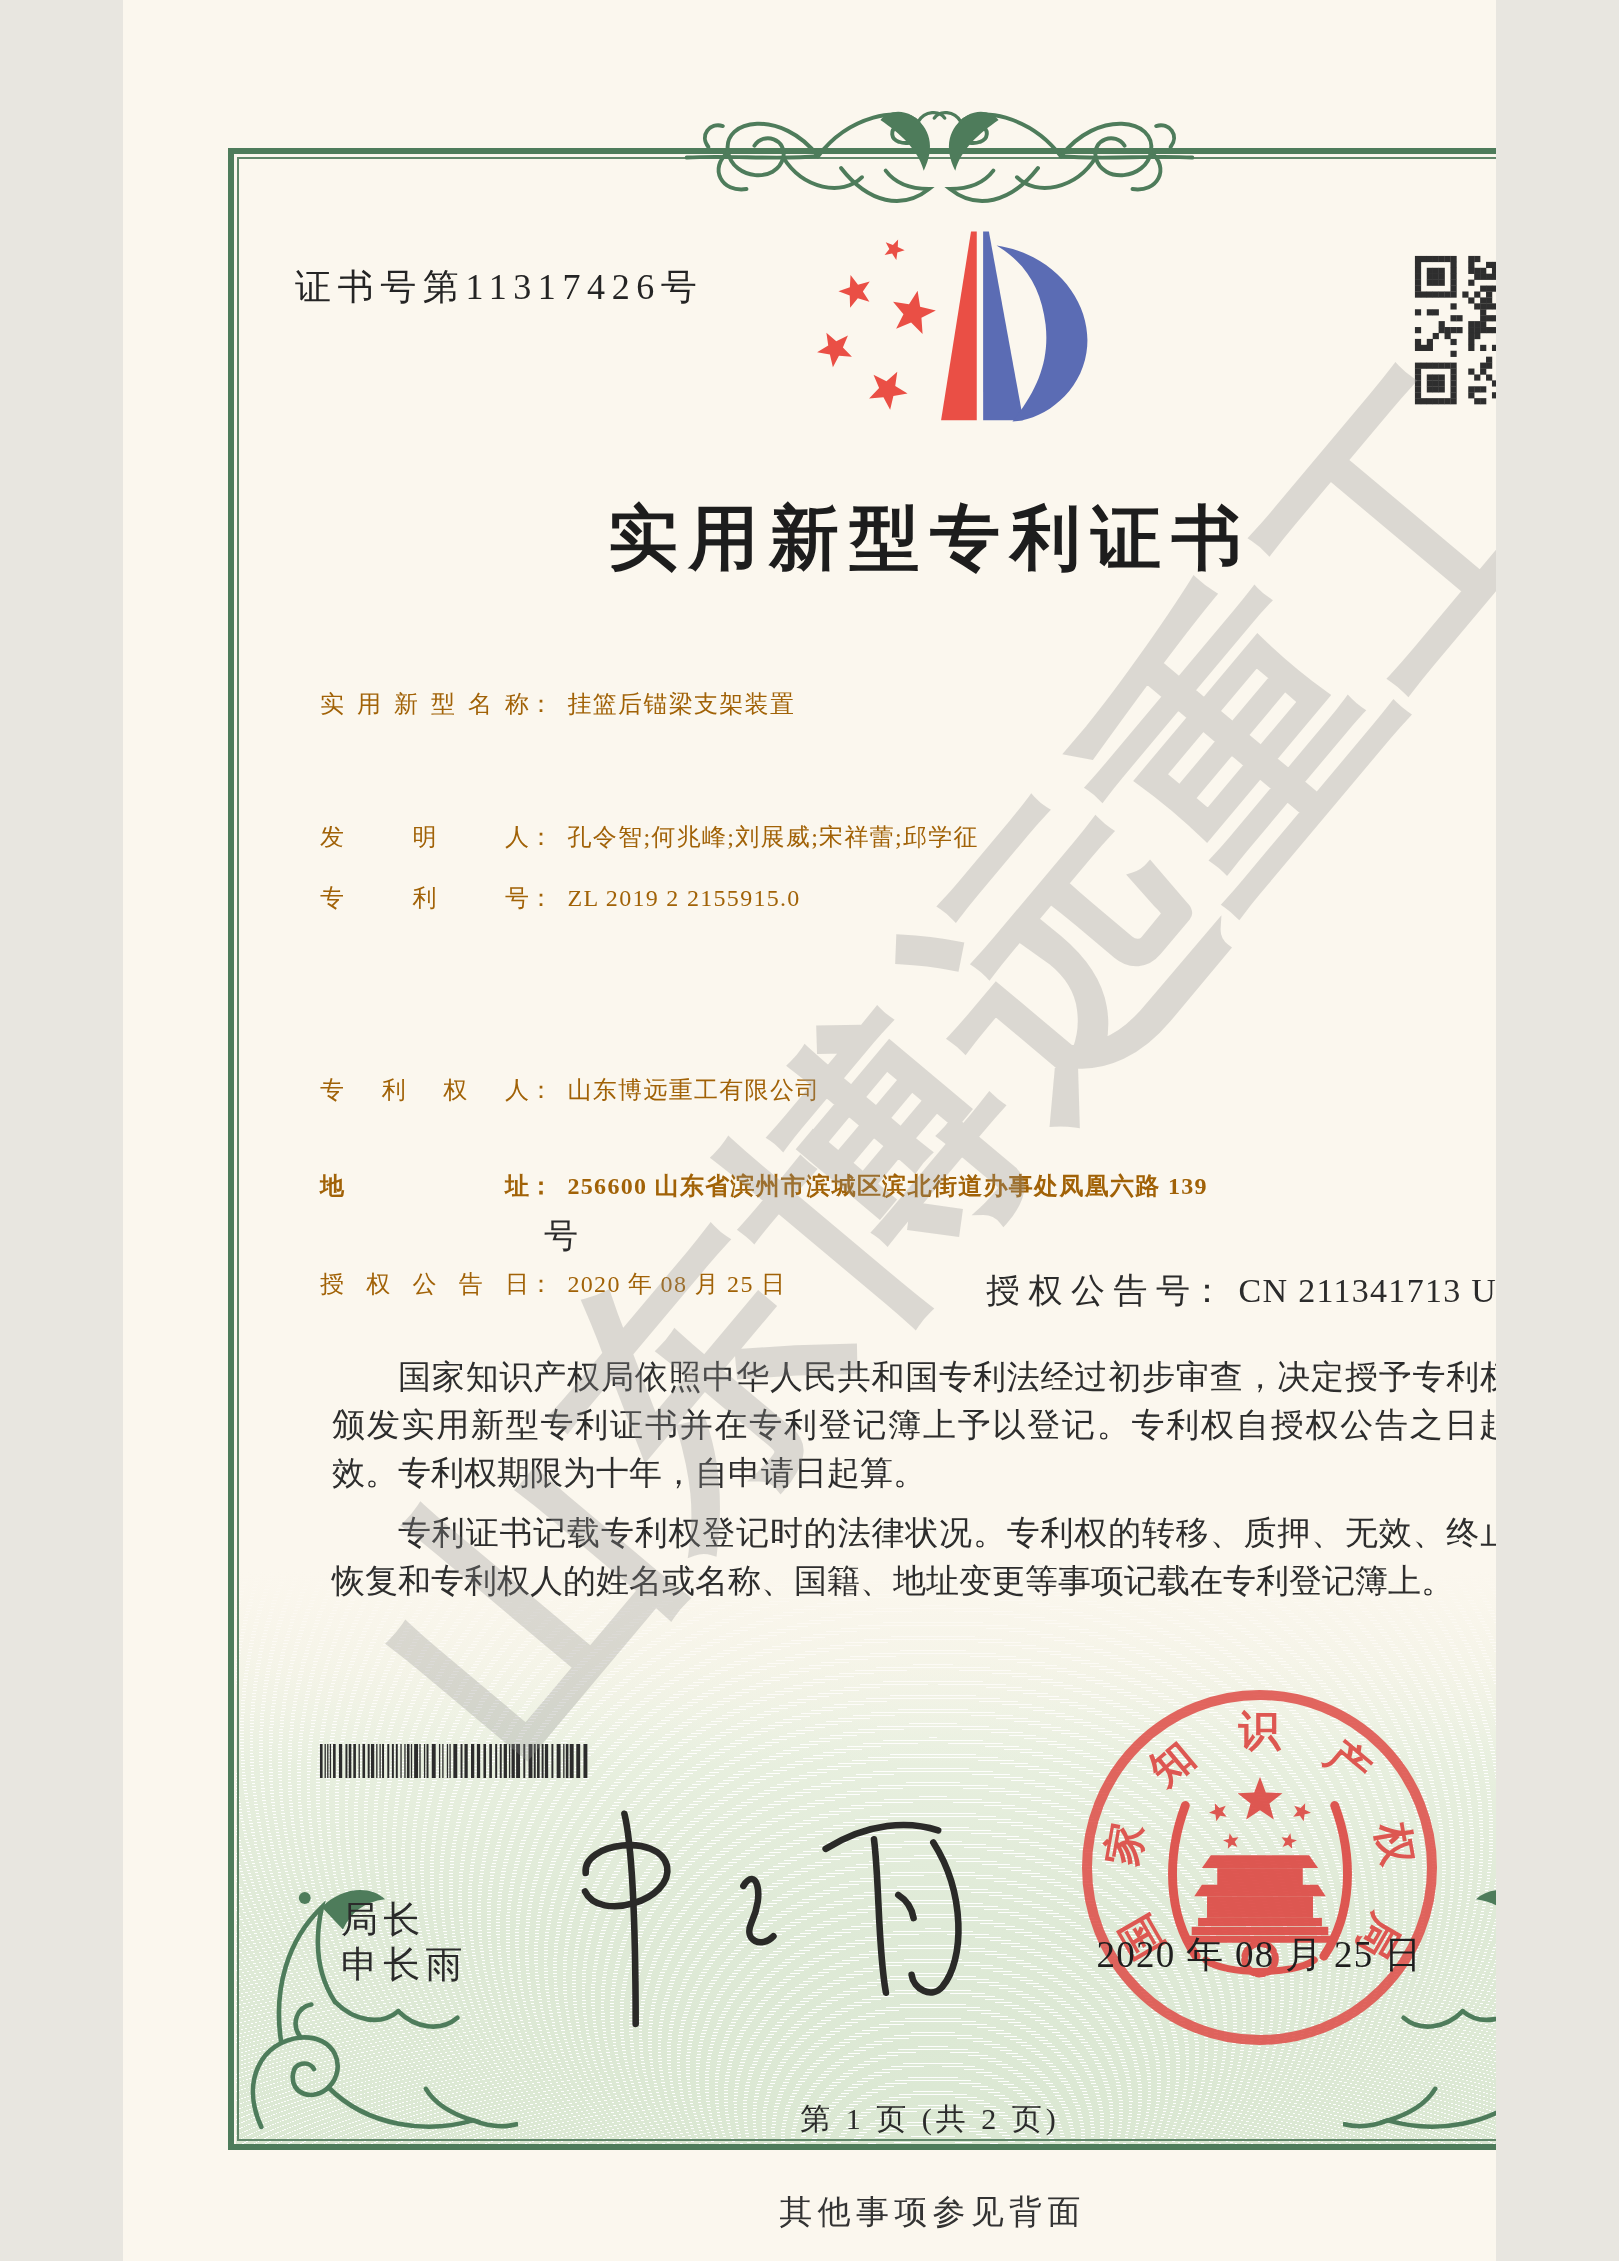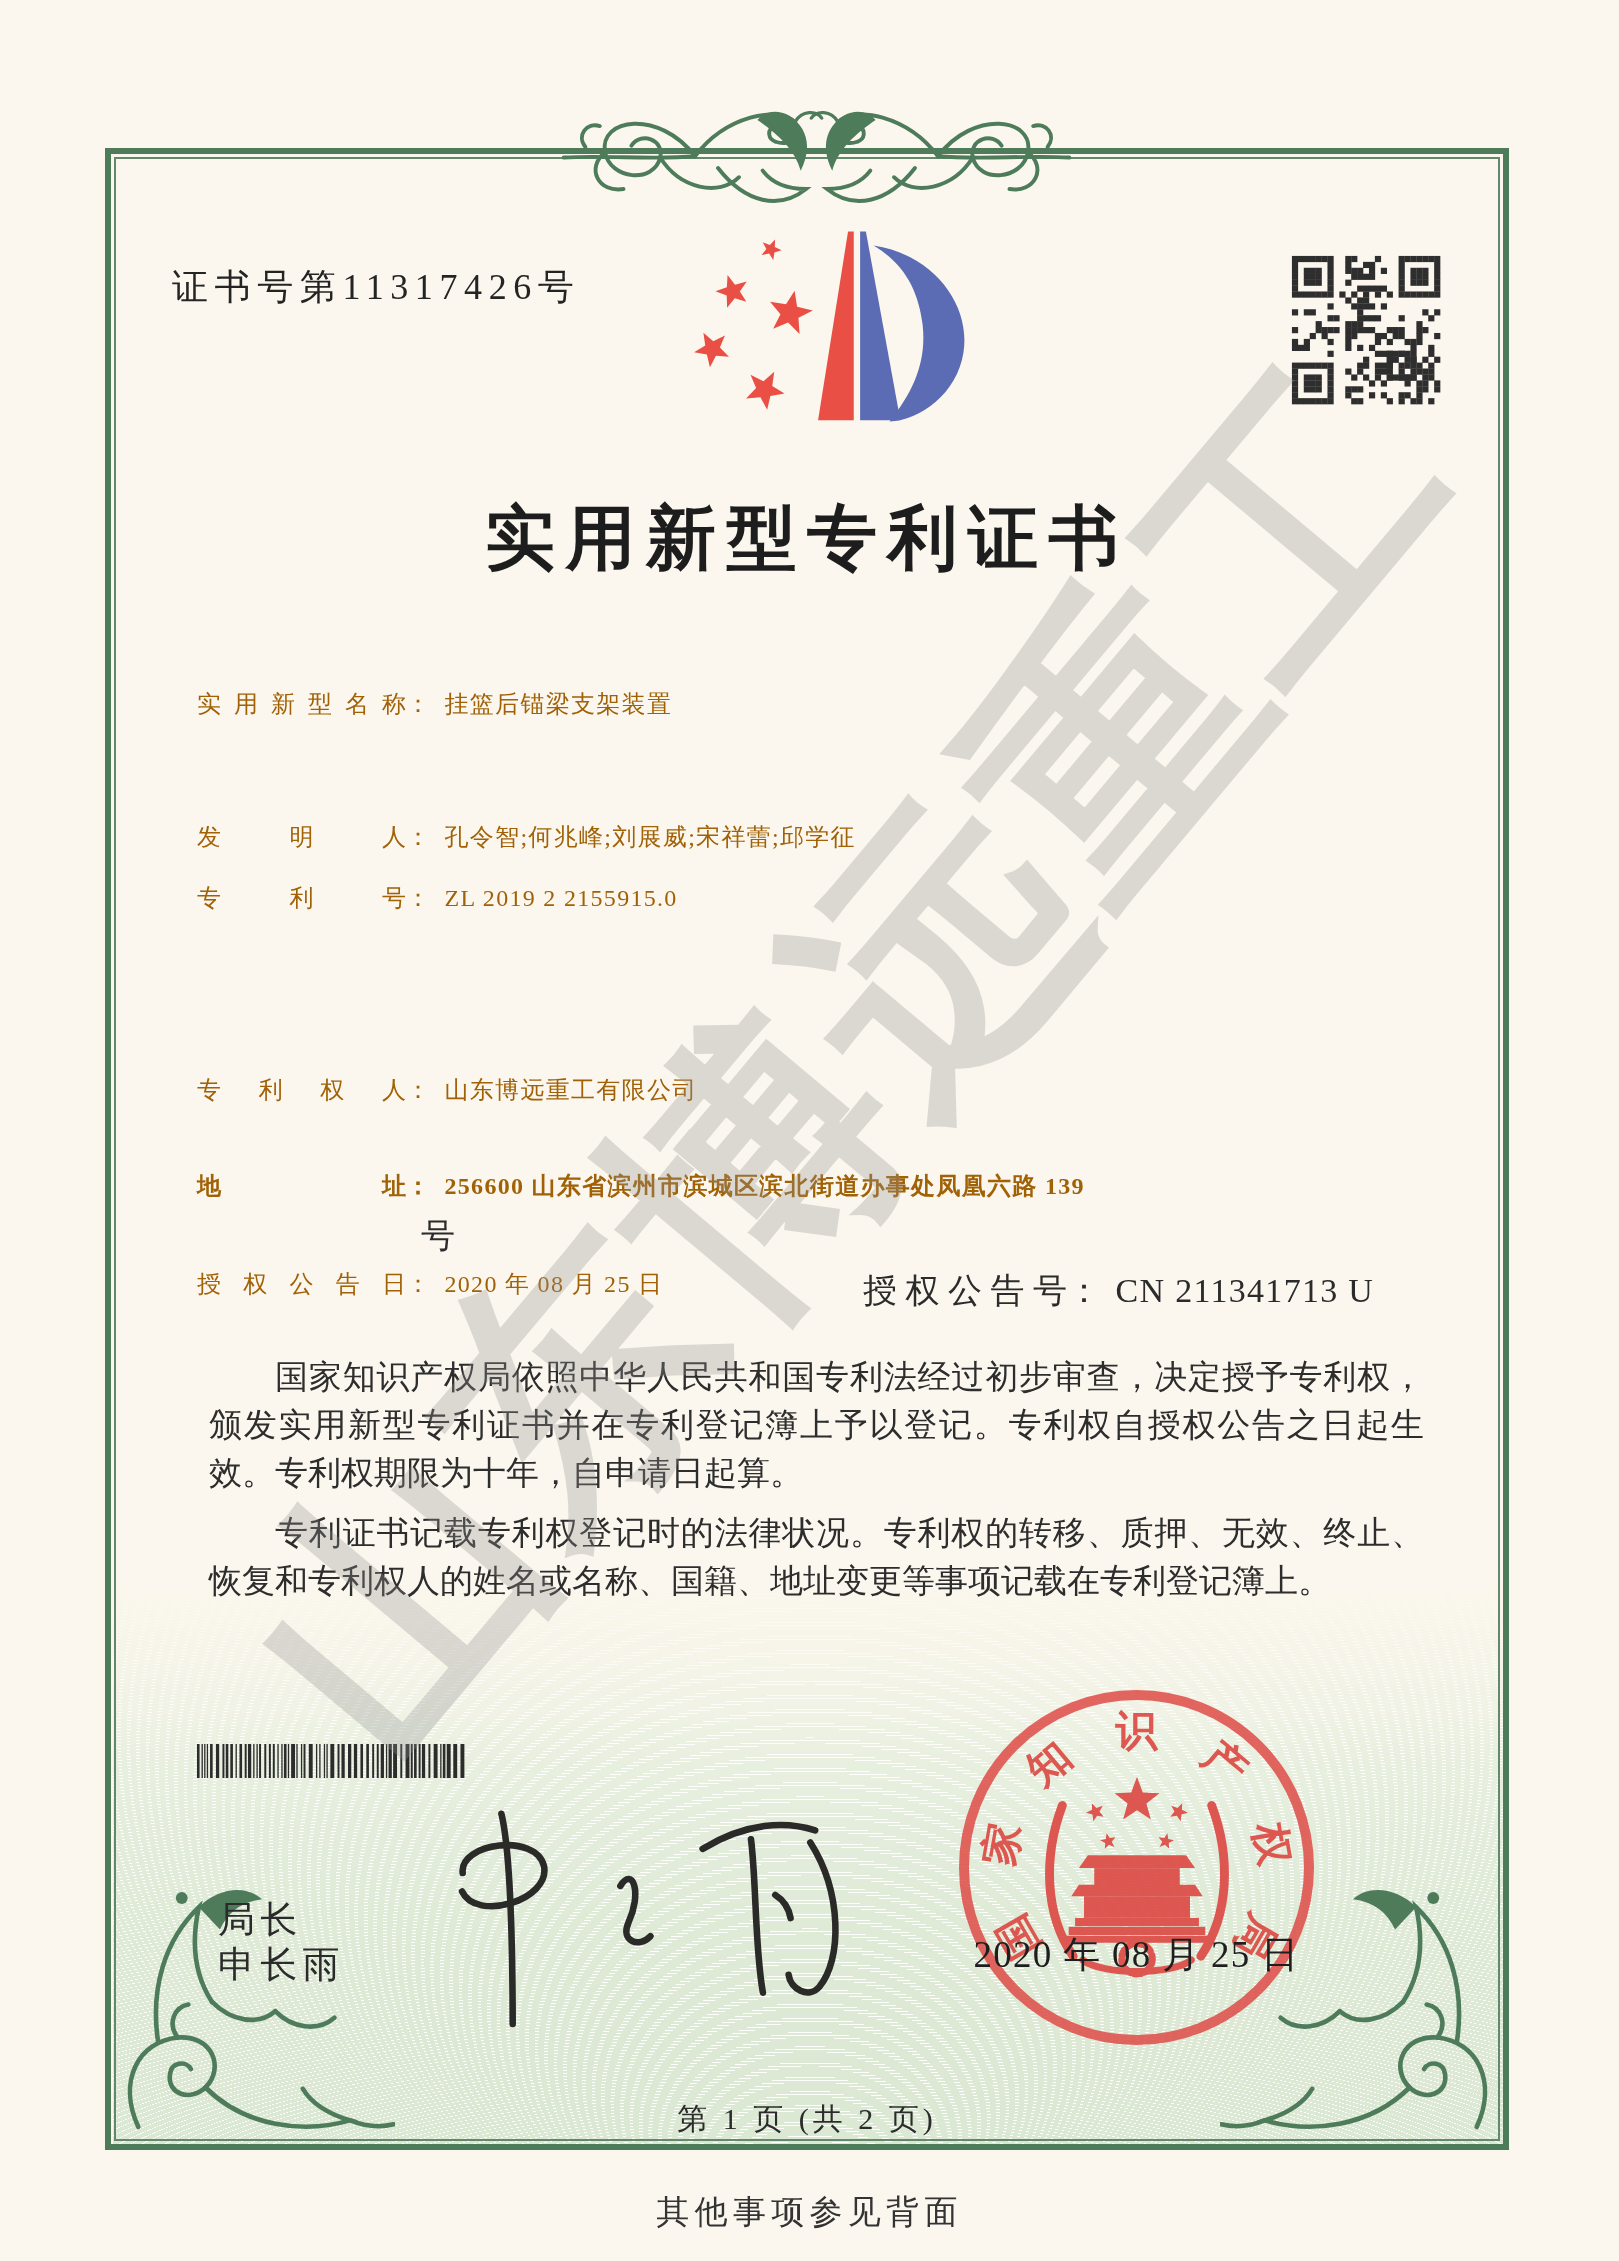--- a/index.html
+++ b/index.html
@@ -1,18 +1,18 @@
 <!DOCTYPE html>
 <html style="font-size:10.5px"><head>
 <meta charset="utf-8">
 <style>
   html,body{margin:0;padding:0;background:#e8e6e0;}
   .page{
     position:relative;
-    width:1619px;height:2261px;
+    width:1373px;height:2261px;
     margin:0 auto;
     background:#fbf7ee;
     font-family:"Liberation Serif","DejaVu Serif",serif;
     color:#2b2b2b;
     overflow:hidden;
   }
   
   .wave-zone{
     position:absolute;left:113px;top:1571px;width:1394px;height:577px;
     background-image:

